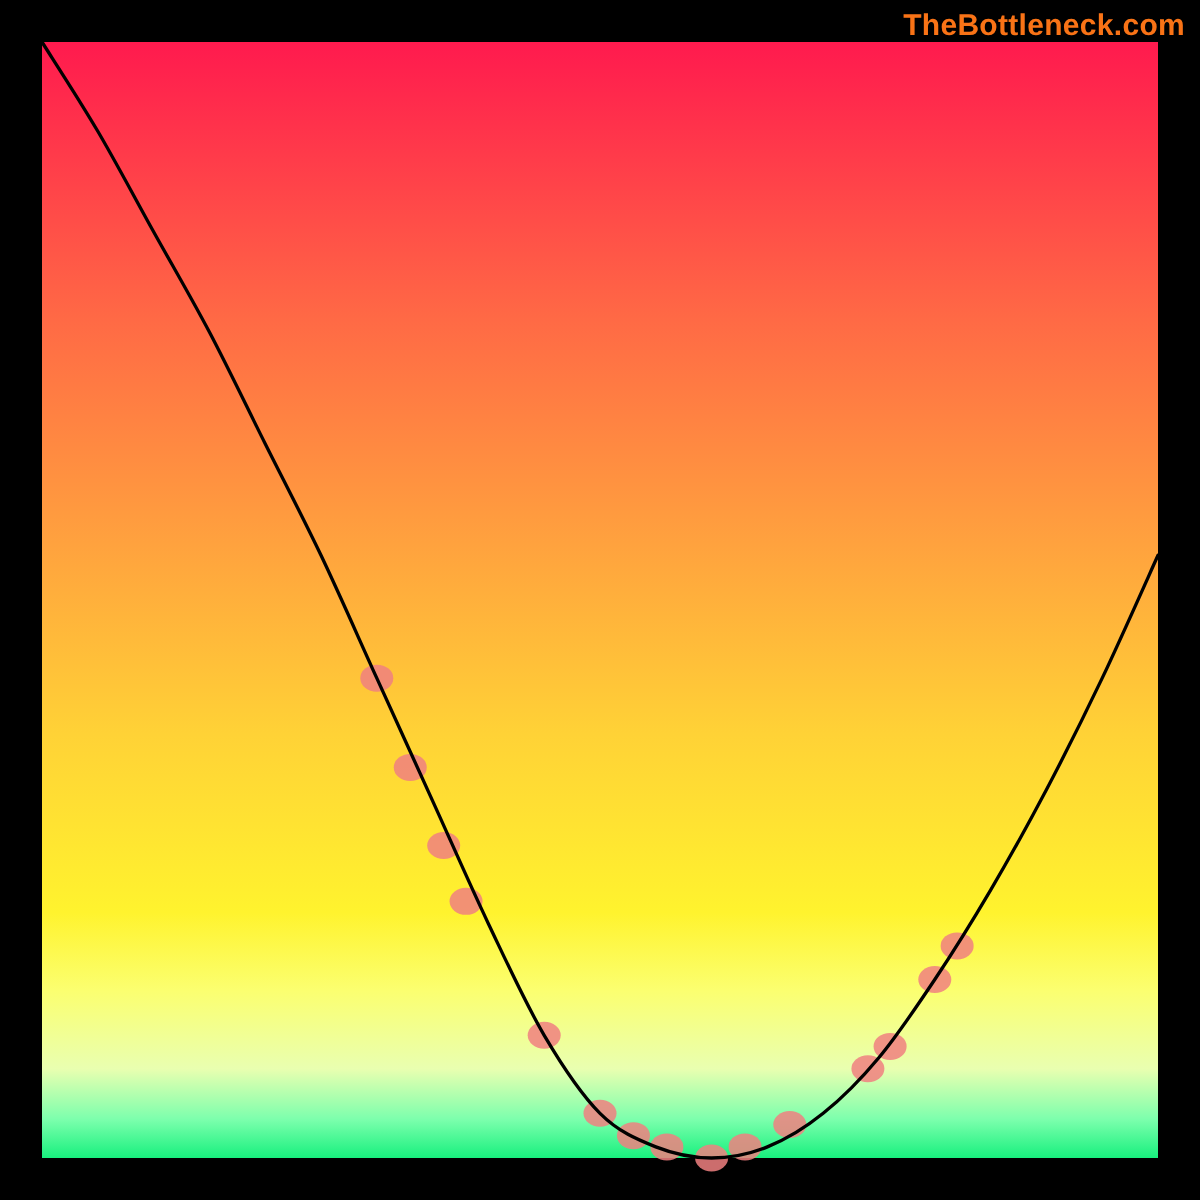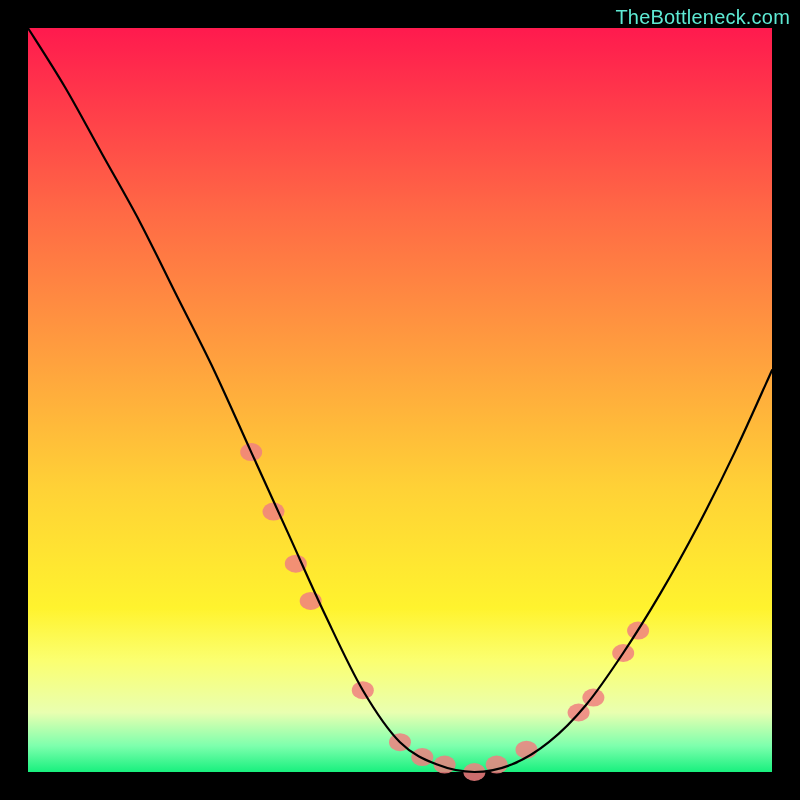--- a/index.html
+++ b/index.html
@@ -37,23 +37,23 @@
       #fbff70 85%,
       #e9ffb0 92%,
       #7dffad 96.5%,
       #18f07e 100%
     );
   }
   .watermark {
     position: absolute;
     top: 6px;
     right: 10px;
-    color: #5eead4;
+    color: #f97316;
     font-size: 20px;
-    font-weight: 400;
+    font-weight: 700;
     letter-spacing: 0.2px;
     user-select: none;
   }
   svg.curve {
     position: absolute;
     left: 0;
     top: 0;
     width: 744px;
     height: 744px;
     overflow: visible;

